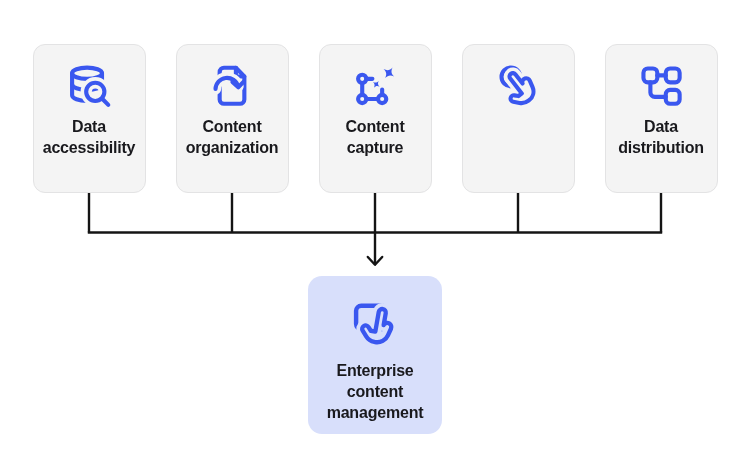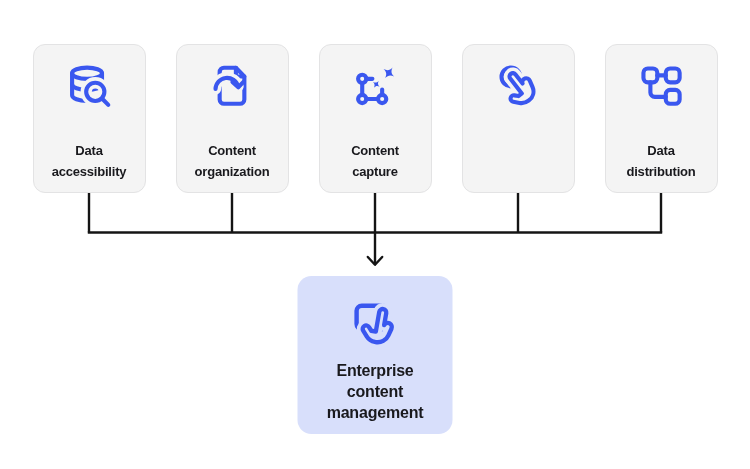--- a/index.html
+++ b/index.html
@@ -19,29 +19,29 @@
     width:113px;height:149px;
     background:var(--card-bg,#f4f4f4);
     border:1px solid var(--card-border,#e3e3e4);
     border-radius:12px;
     display:flex;flex-direction:column;align-items:center;
     padding-top:15px;
     --cardface:var(--card-bg,#f4f4f4);
   }
   .card .icon{width:52px;height:52px;color:var(--accent,#3a57ef);}
   .card .label{
-    margin-top:28px;
-    font-size:13px;font-weight:700;line-height:21px;
+    margin-top:4px;
+    font-size:16px;font-weight:700;line-height:21px;
     letter-spacing:-0.2px;
     color:var(--text,#19191d);
     text-align:center;white-space:pre-line;
   }
   .card.target{
     position:absolute;top:276px;left:50%;transform:translateX(-50%);
-    width:155px;height:158px;
+    width:134px;height:158px;
     background:var(--highlight-bg,#d8dffb);
     border:none;border-radius:14px;
     padding-top:19px;
     --cardface:var(--highlight-bg,#d8dffb);
   }
   .card.target .icon{width:56px;height:56px;}
   .card.target .label{font-size:16px;line-height:21px;margin-top:9px;}
   .connectors{position:absolute;inset:0;pointer-events:none;}
   .connectors path{stroke:var(--connector,#111);stroke-width:2.4;fill:none;}
   .connectors path.head{stroke-linecap:round;stroke-linejoin:round;}

